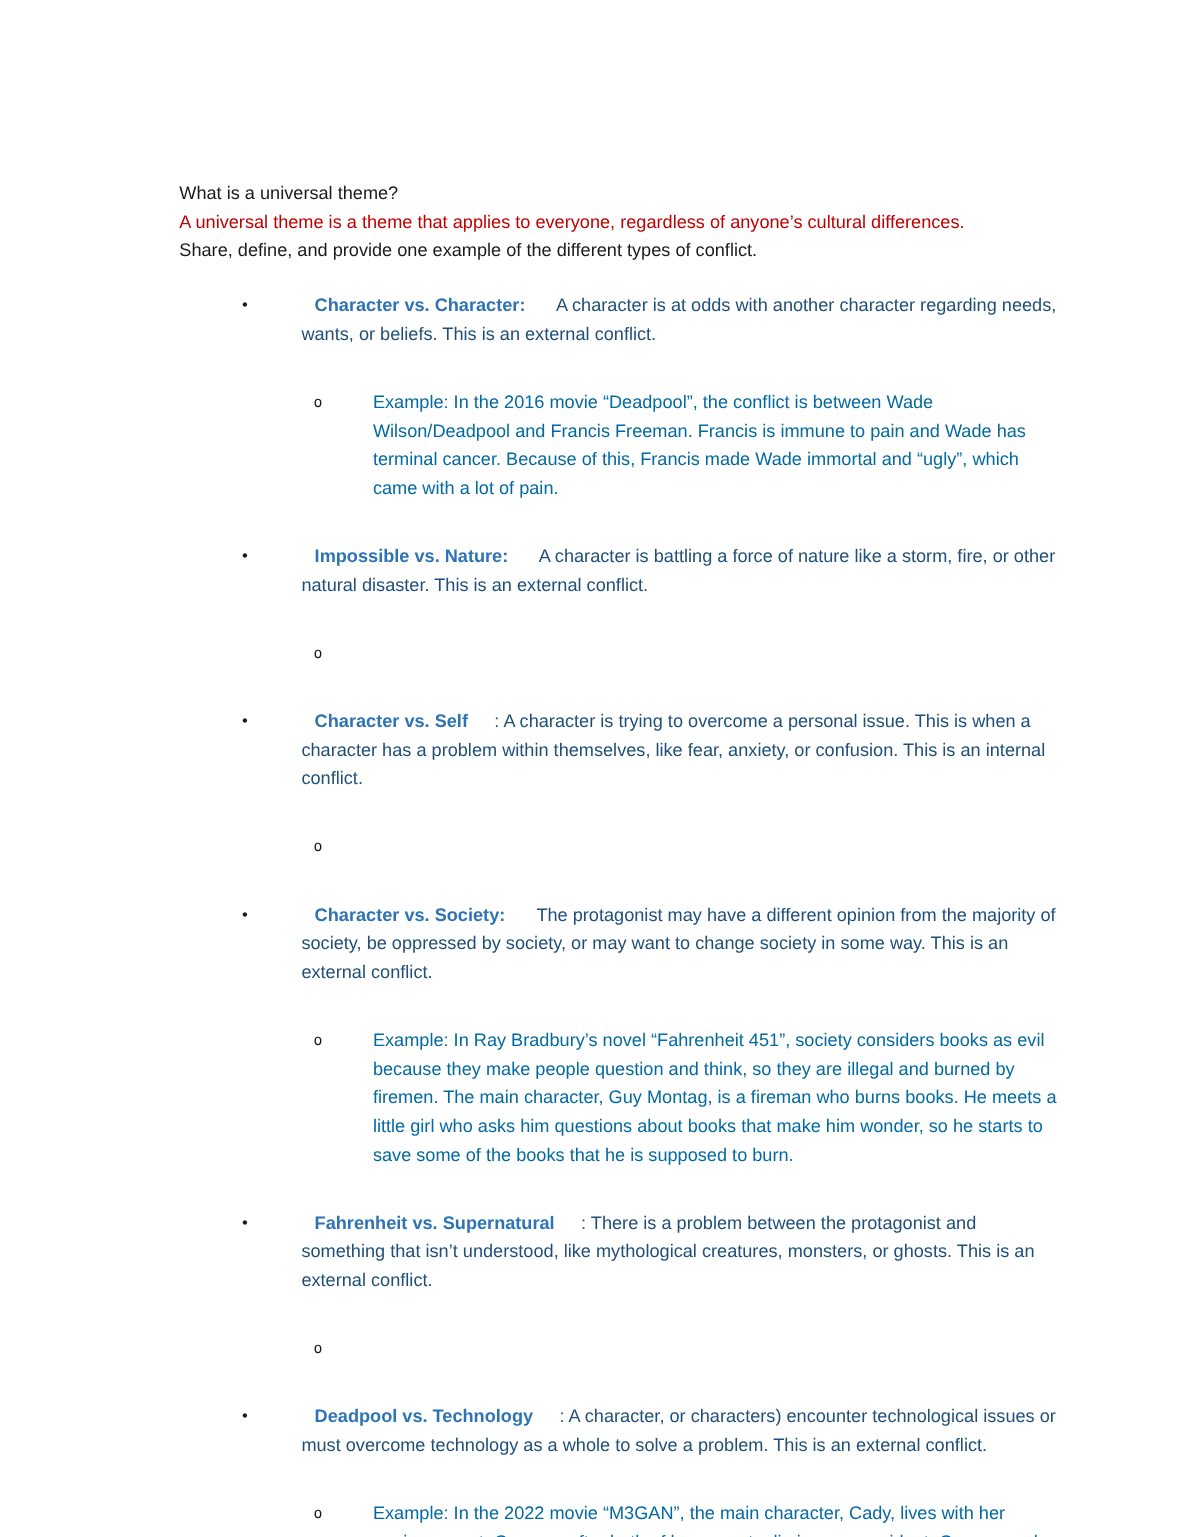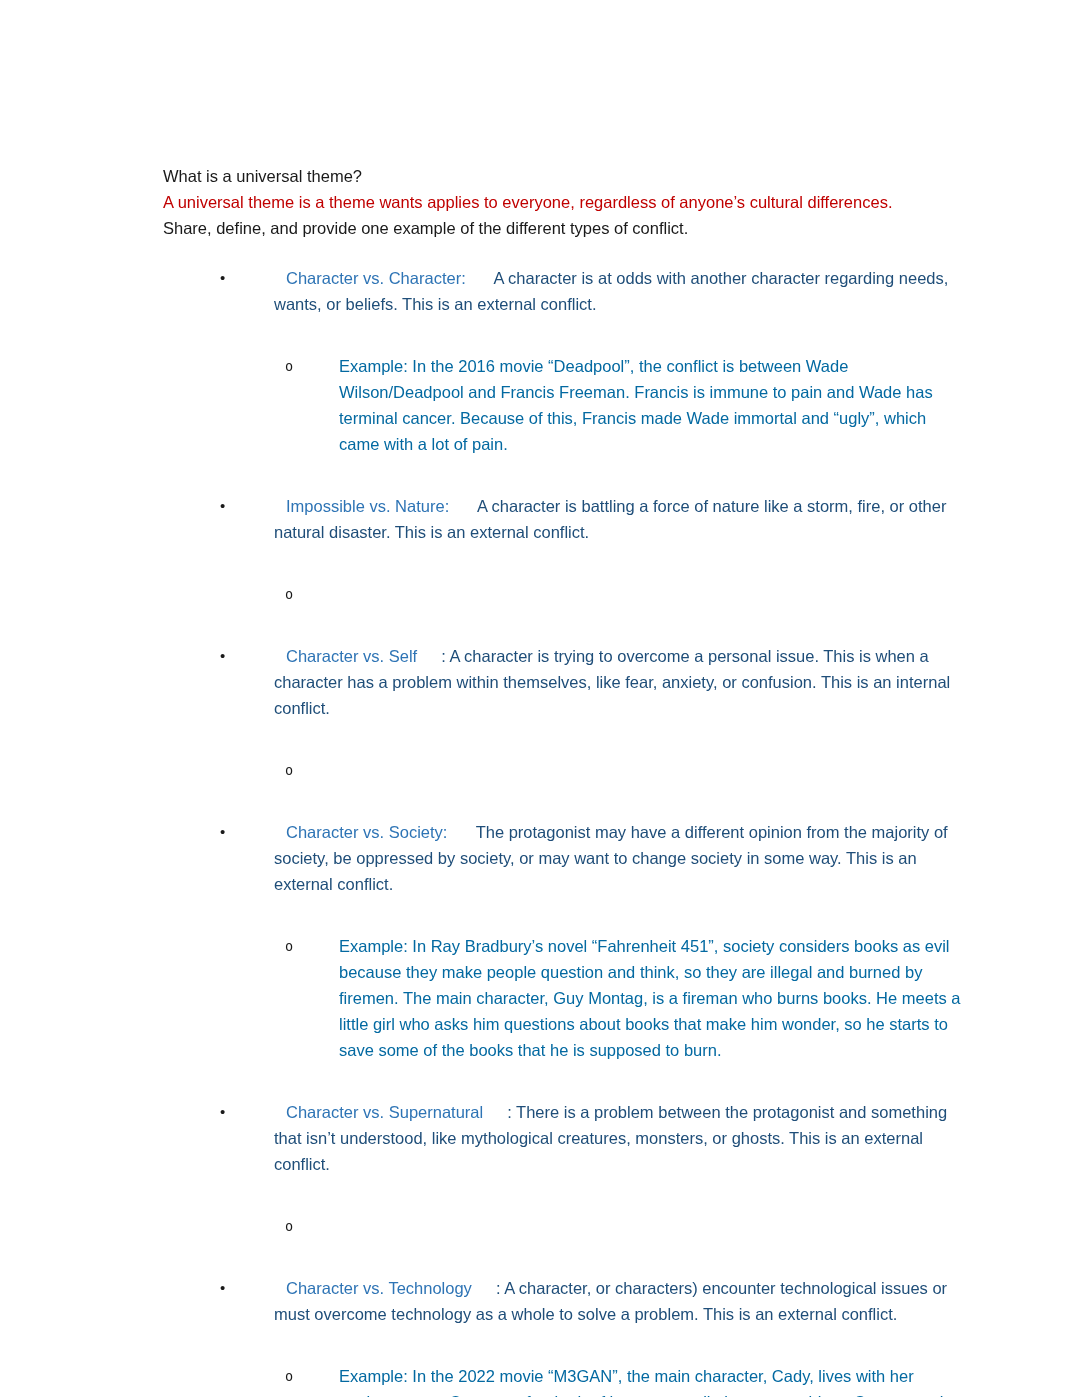--- a/index.html
+++ b/index.html
@@ -25,31 +25,31 @@
     flex:none; width:63px; padding-left:33px;
     color:#1a1a1a; font-size:15px; line-height:26px;
   }
   .m2 {
     flex:none; width:128px; padding-left:98px;
     color:#1a1a1a;
     font-family:"DejaVu Sans Mono", monospace;
     font-size:13.5px; line-height:26px;
   }
   .txt { flex:1 1 auto; min-width:0; }
-  .conflict-title { color:#2E74B5; font-weight:400; }
+  .conflict-title { color:#2E74B5; font-weight:700; }
   .conflict-body  { color:#1F4E79; }
   .example        { color:#0369a1; }
 </style>
 </head>
 <body>
 
 <div class="doc">
 
   <p class="line">What is a universal theme?</p>
-  <p class="line red">A universal theme is a theme wants applies to everyone, regardless of anyone’s cultural differences.</p>
+  <p class="line red">A universal theme is a theme that applies to everyone, regardless of anyone’s cultural differences.</p>
   <p class="line">Share, define, and provide one example of the different types of conflict.</p>
 
   <div class="li">
     <span class="m1">•</span>
     <div class="txt"><span class="conflict-title">Character vs. Character:</span><span class="conflict-body"> A character is at odds with another character regarding needs, wants, or beliefs. This is an external conflict.</span></div>
   </div>
   <div class="li">
     <span class="m2">o</span>
     <div class="txt example">Example: In the 2016 movie “Deadpool”, the conflict is between Wade Wilson/Deadpool and Francis Freeman. Francis is immune to pain and Wade has terminal cancer. Because of this, Francis made Wade immortal and “ugly”, which came with a lot of pain.</div>
   </div>
@@ -74,28 +74,28 @@
     <span class="m1">•</span>
     <div class="txt"><span class="conflict-title">Character vs. Society:</span><span class="conflict-body"> The protagonist may have a different opinion from the majority of society, be oppressed by society, or may want to change society in some way. This is an external conflict.</span></div>
   </div>
   <div class="li">
     <span class="m2">o</span>
     <div class="txt example">Example: In Ray Bradbury’s novel “Fahrenheit 451”, society considers books as evil because they make people question and think, so they are illegal and burned by firemen. The main character, Guy Montag, is a fireman who burns books. He meets a little girl who asks him questions about books that make him wonder, so he starts to save some of the books that he is supposed to burn.</div>
   </div>
 
   <div class="li">
     <span class="m1">•</span>
-    <div class="txt"><span class="conflict-title">Character vs. Supernatural</span><span class="conflict-body">: There is a problem between the protagonist and something that isn’t understood, like mythological creatures, monsters, or ghosts. This is an external conflict.</span></div>
+    <div class="txt"><span class="conflict-title">Fahrenheit vs. Supernatural</span><span class="conflict-body">: There is a problem between the protagonist and something that isn’t understood, like mythological creatures, monsters, or ghosts. This is an external conflict.</span></div>
   </div>
   <div class="li">
     <span class="m2">o</span>
   </div>
 
   <div class="li">
     <span class="m1">•</span>
-    <div class="txt"><span class="conflict-title">Character vs. Technology</span><span class="conflict-body">: A character, or characters) encounter technological issues or must overcome technology as a whole to solve a problem. This is an external conflict.</span></div>
+    <div class="txt"><span class="conflict-title">Deadpool vs. Technology</span><span class="conflict-body">: A character, or characters) encounter technological issues or must overcome technology as a whole to solve a problem. This is an external conflict.</span></div>
   </div>
   <div class="li">
     <span class="m2">o</span>
     <div class="txt example">Example: In the 2022 movie “M3GAN”, the main character, Cady, lives with her engineer aunt, Gemma, after both of her parents die in a car accident. Gemma makes a robotic doll for her niece, with a mind of its own, created with the purpose of protecting Cady at all costs. That doll is sweet and innocent at first but then becomes murderous. She even starts attacking Gemma with the sole purpose of protecting Cady.</div>
   </div>
 
 </div>
 
 </body></html>

